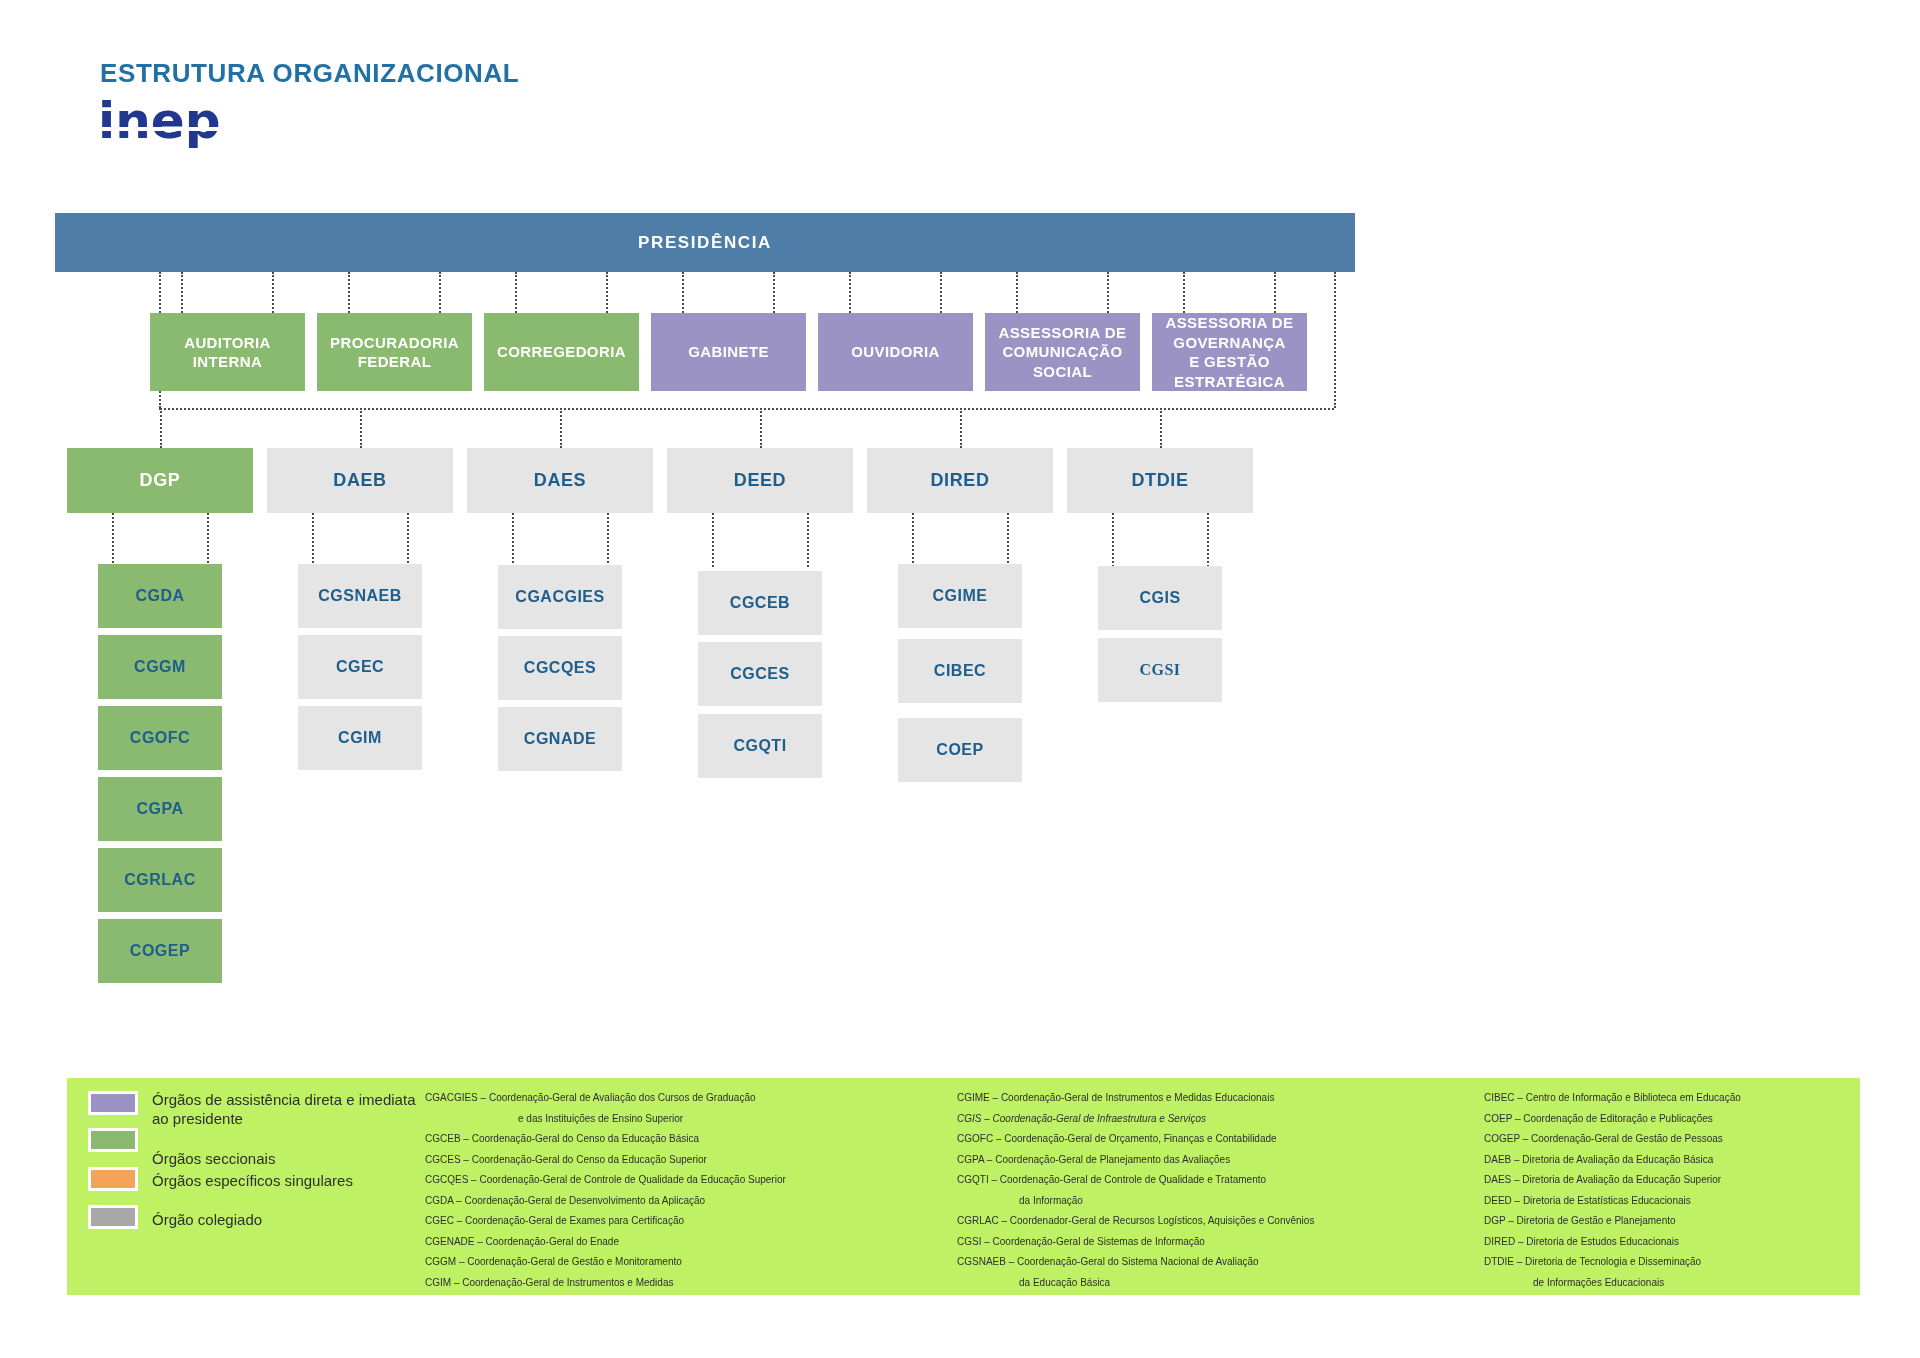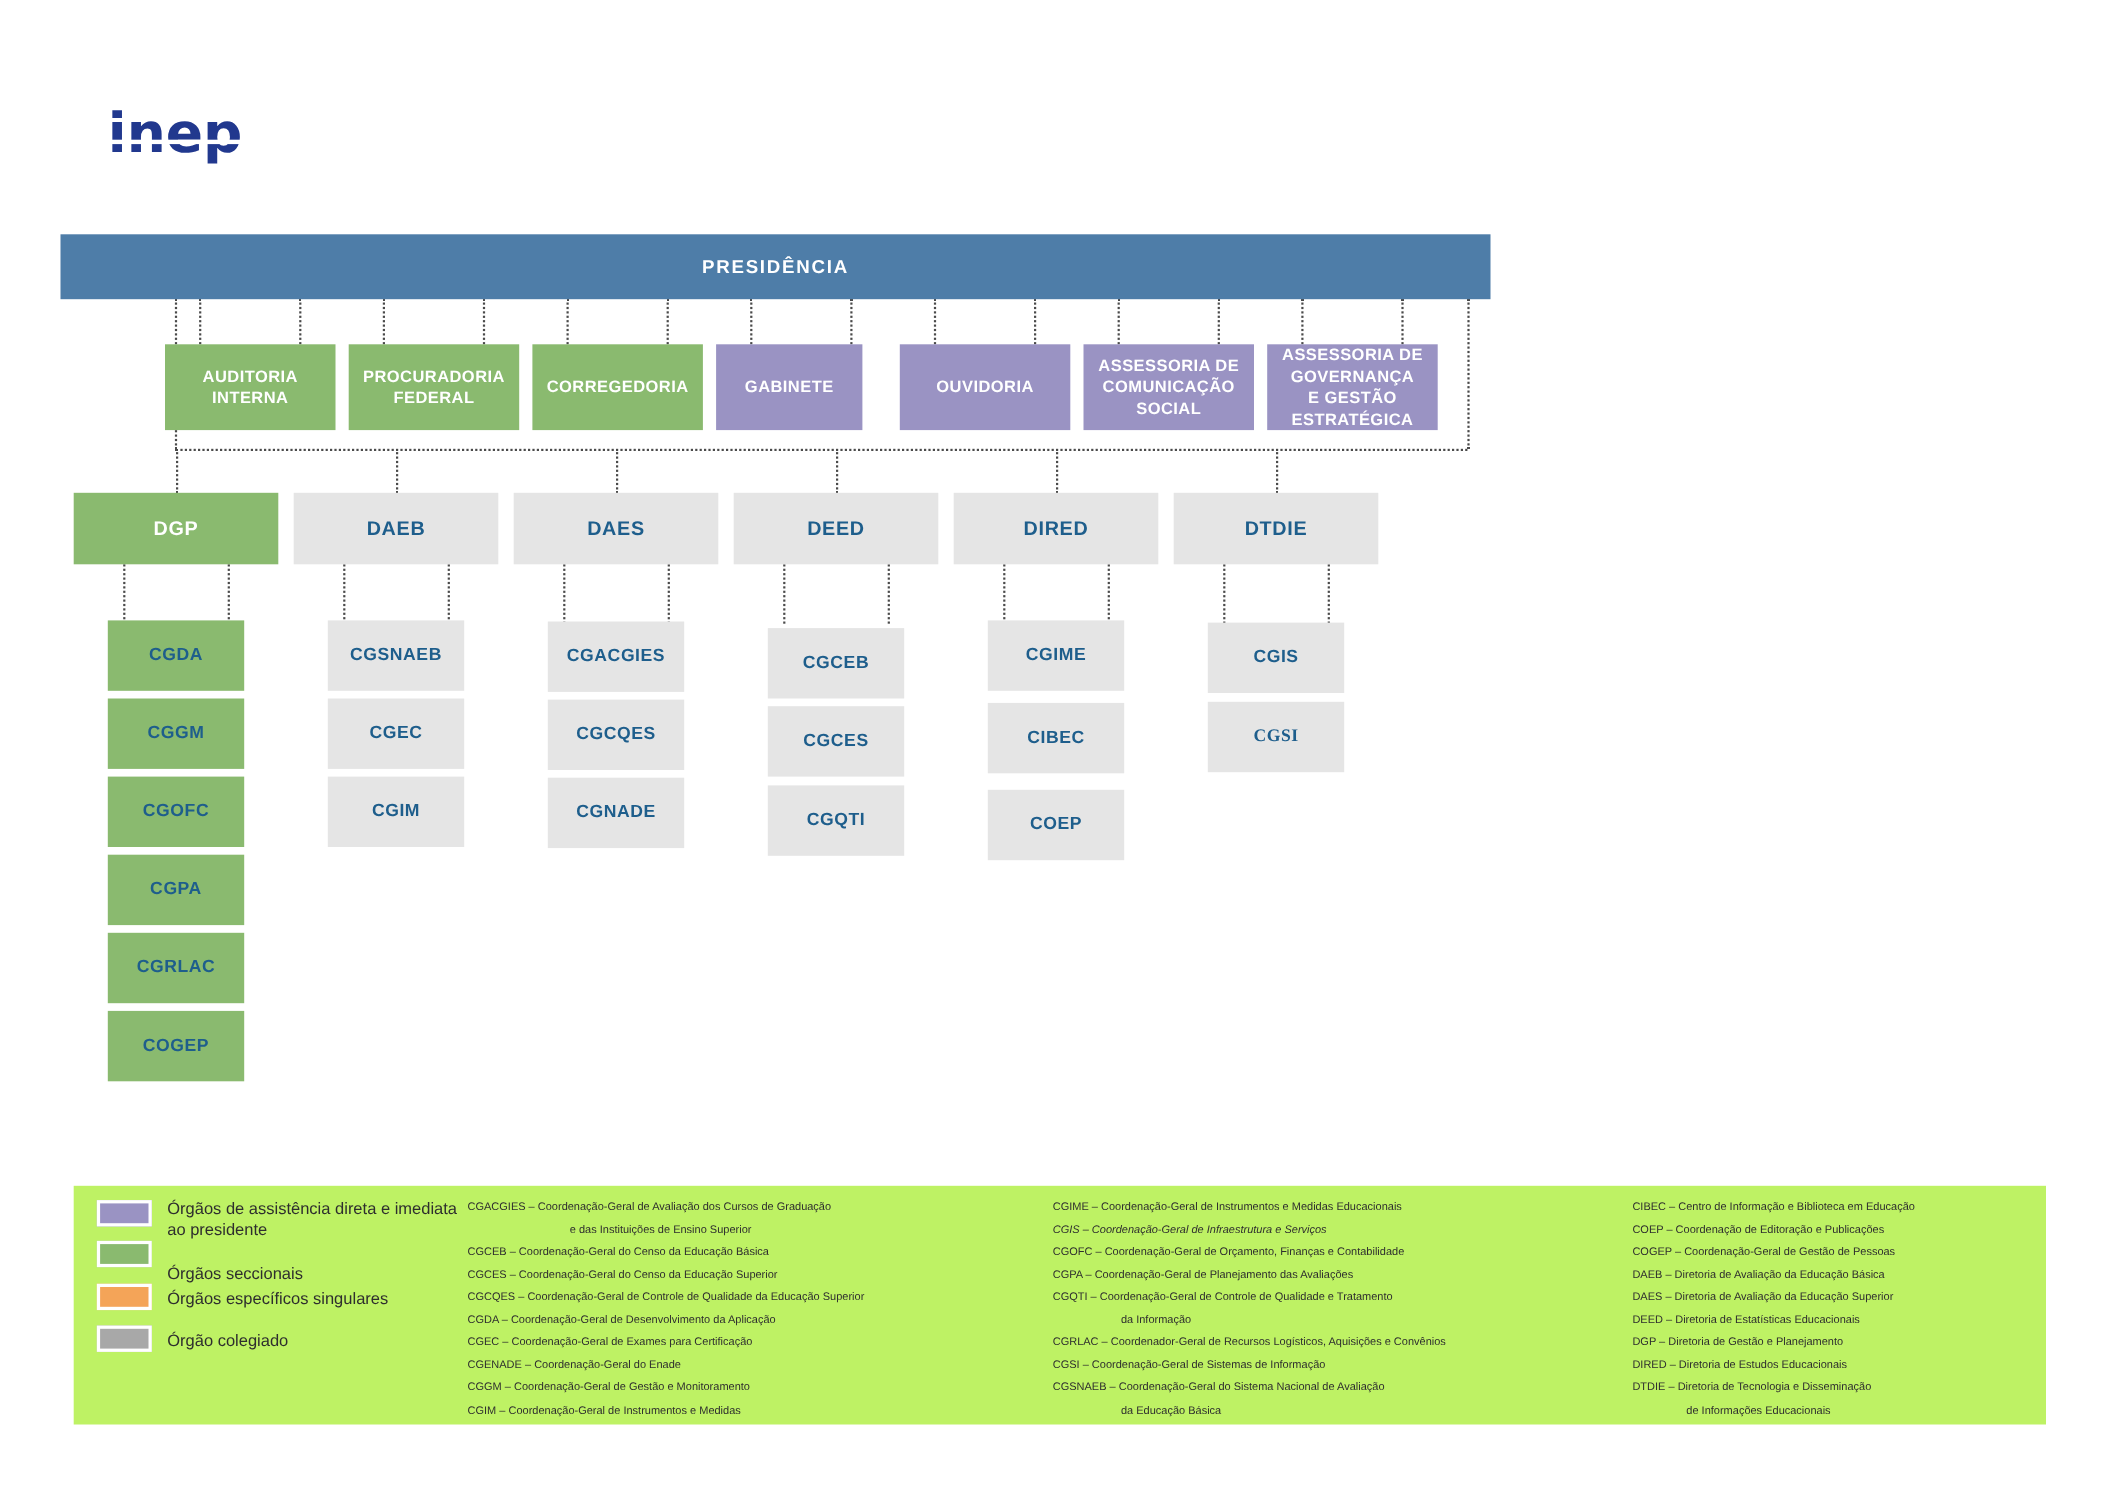--- a/index.html
+++ b/index.html
@@ -42,20 +42,21 @@
     position:absolute;font-size:15px;line-height:19px;color:#2E2E2E;white-space:pre-line;
   }
   .abbr-line{
     position:absolute;font-size:10px;line-height:20.5px;color:#2E2E2E;white-space:nowrap;
   }
 </style>
 </head>
 <body>
 
 <div class="canvas">
+  <div class="page-title">ESTRUTURA ORGANIZACIONAL</div>
   <div class="logo">inep</div>
   <div class="logo-stripe"></div>
 
   <div class="box blue presidencia">PRESIDÊNCIA</div>
 
   <div id="connectors">
       <div class="dot-v" style="left: 181px; top: 272px; height: 41px;"></div>
       <div class="dot-v" style="left: 272px; top: 272px; height: 41px;"></div>
       <div class="dot-v" style="left: 348px; top: 272px; height: 41px;"></div>
       <div class="dot-v" style="left: 439px; top: 272px; height: 41px;"></div>
@@ -90,21 +91,21 @@
       <div class="dot-v" style="left: 1007px; top: 513px; height: 54px;"></div>
       <div class="dot-v" style="left: 1112px; top: 513px; height: 54px;"></div>
       <div class="dot-v" style="left: 1207px; top: 513px; height: 54px;"></div>
     </div>
   <div id="top-row">
       <div class="box top-box green" style="left: 150px; top: 313px; width: 155px; height: 78px;">AUDITORIA
 INTERNA</div>
       <div class="box top-box green" style="left: 317px; top: 313px; width: 155px; height: 78px;">PROCURADORIA
 FEDERAL</div>
       <div class="box top-box green" style="left: 484px; top: 313px; width: 155px; height: 78px;">CORREGEDORIA</div>
-      <div class="box top-box purple" style="left: 651px; top: 313px; width: 133px; height: 78px;">GABINETE</div>
+      <div class="box top-box purple" style="left: 651px; top: 313px; width: 155px; height: 78px;">GABINETE</div>
       <div class="box top-box purple" style="left: 818px; top: 313px; width: 155px; height: 78px;">OUVIDORIA</div>
       <div class="box top-box purple" style="left: 985px; top: 313px; width: 155px; height: 78px;">ASSESSORIA DE
 COMUNICAÇÃO
 SOCIAL</div>
       <div class="box top-box purple" style="left: 1152px; top: 313px; width: 155px; height: 78px;">ASSESSORIA DE
 GOVERNANÇA
 E GESTÃO
 ESTRATÉGICA</div>
     </div>
   <div id="directorates">

